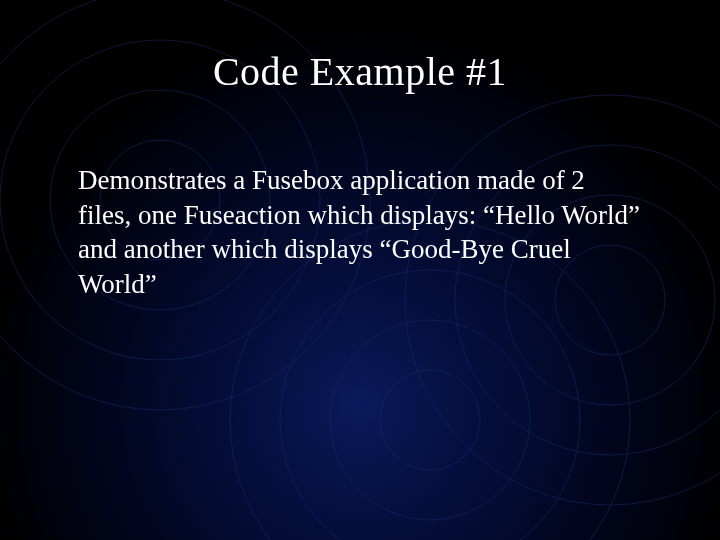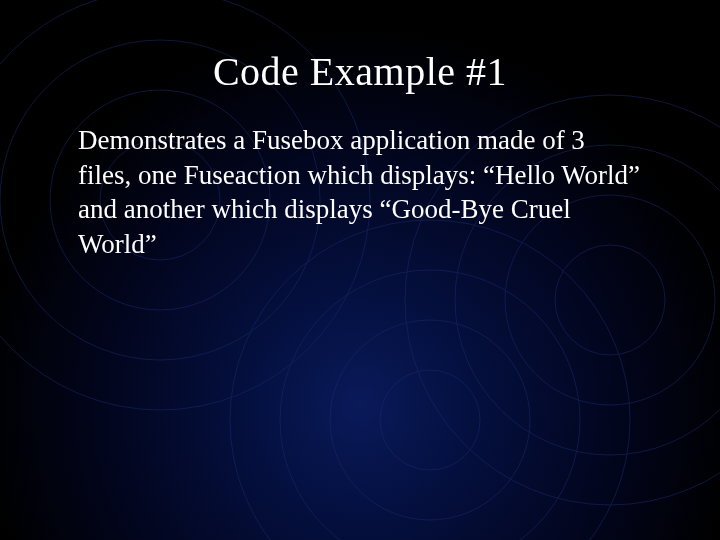--- a/index.html
+++ b/index.html
@@ -16,21 +16,21 @@
     pointer-events: none;
   }
   .content {
     position: relative;
     padding: 48px 70px 0 70px;
   }
   .title {
     font-size: 40px;
     font-weight: 400;
     text-align: center;
-    margin-bottom: 28px;
+    margin-bottom: 68px;
     letter-spacing: 0.5px;
   }
   .body-text {
     font-size: 27px;
     line-height: 1.28;
     font-weight: 400;
     padding: 0 8px;
   }
 </style>
 </head>
@@ -48,14 +48,14 @@
       <circle cx="430" cy="420" r="200"></circle>
     <circle cx="610" cy="300" r="55"></circle>
       <circle cx="610" cy="300" r="105"></circle>
       <circle cx="610" cy="300" r="155"></circle>
       <circle cx="610" cy="300" r="205"></circle>
   </g>
 </svg>
 
 <div class="content">
   <h1 class="title">Code Example #1</h1>
-  <p class="body-text">Demonstrates a Fusebox application made of 3 files, one Fuseaction which displays: “Hello World” and another which displays “Good-Bye Cruel World”</p>
+  <p class="body-text">Demonstrates a Fusebox application made of 2 files, one Fuseaction which displays: “Hello World” and another which displays “Good-Bye Cruel World”</p>
 </div>
 
 </body></html>

